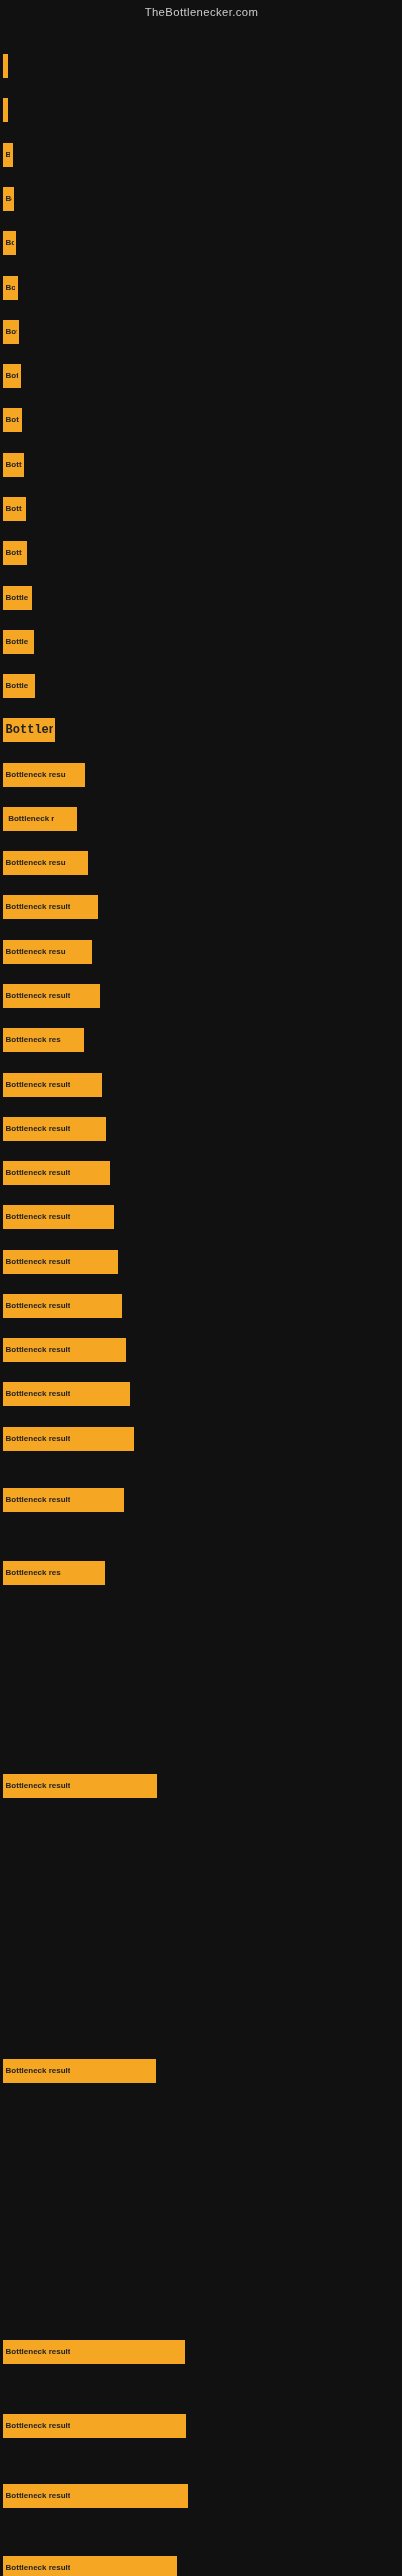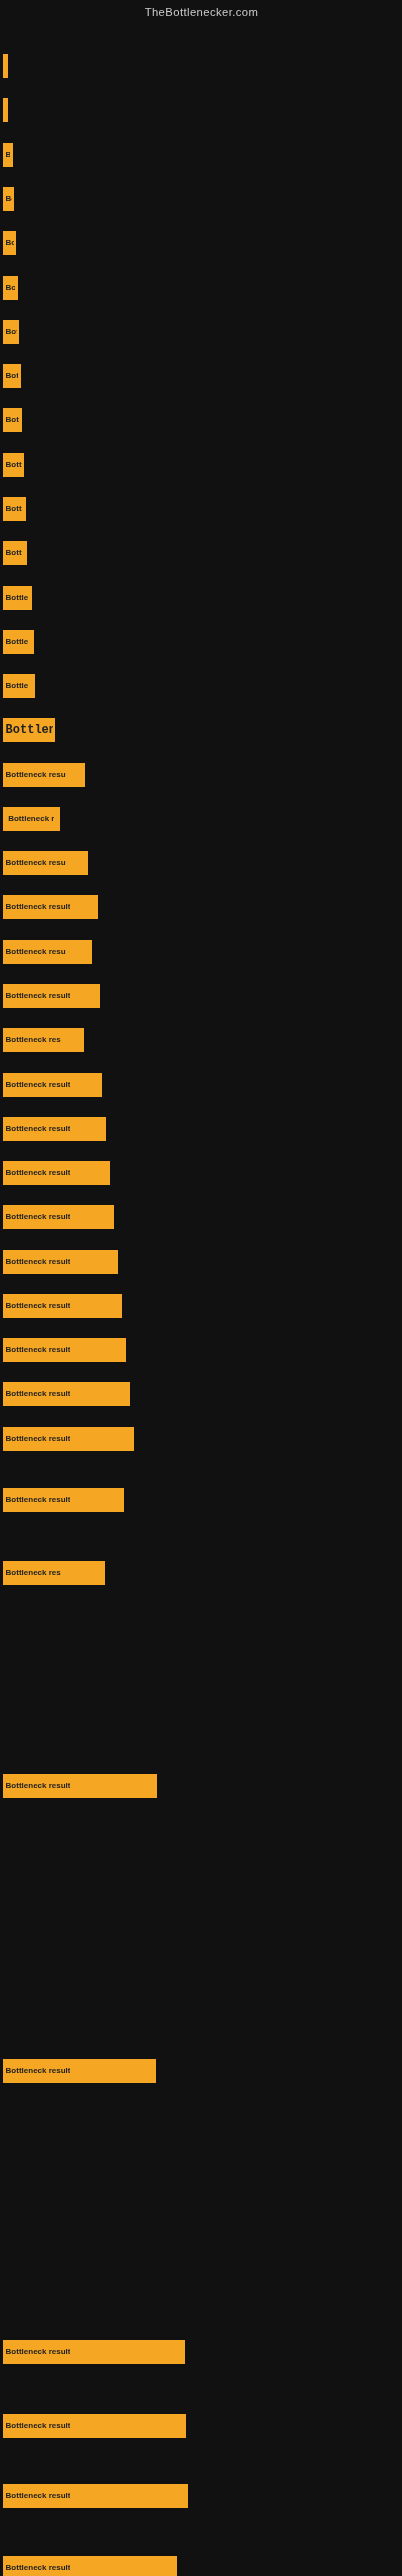--- a/index.html
+++ b/index.html
@@ -68,21 +68,21 @@
     </div>
     <div style="position: absolute; top: 652px; left: 3.2px; width: 32px; height: 24px; background: rgb(245, 166, 35); display: flex; align-items: center; padding: 0px 2.4px; overflow: hidden;">
       <span style="color: rgb(34, 34, 34); font-size: 8px; font-weight: bold; white-space: nowrap; overflow: hidden; font-family: Arial, sans-serif;">Bottle</span>
     </div>
     <div style="position: absolute; top: 696px; left: 3.2px; width: 52px; height: 24px; background: rgb(245, 166, 35); display: flex; align-items: center; padding: 0px 2.4px; overflow: hidden;">
       <span style="color: rgb(34, 34, 34); font-size: 12px; font-weight: bold; white-space: nowrap; overflow: hidden; font-family: Liberation Mono, monospace;">Bottleneck</span>
     </div>
     <div style="position: absolute; top: 741px; left: 3.2px; width: 82px; height: 24px; background: rgb(245, 166, 35); display: flex; align-items: center; padding: 0px 2.4px; overflow: hidden;">
       <span style="color: rgb(34, 34, 34); font-size: 8px; font-weight: bold; white-space: nowrap; overflow: hidden; font-family: Arial, sans-serif;">Bottleneck resu</span>
     </div>
-    <div style="position: absolute; top: 785px; left: 3.2px; width: 57px; height: 24px; background: rgb(245, 166, 35); display: flex; align-items: center; padding: 0px 5px; overflow: hidden;">
+    <div style="position: absolute; top: 785px; left: 3.2px; width: 74px; height: 24px; background: rgb(245, 166, 35); display: flex; align-items: center; padding: 0px 5px; overflow: hidden;">
       <span style="color: rgb(34, 34, 34); font-size: 8px; font-weight: bold; white-space: nowrap; overflow: hidden; font-family: Arial, sans-serif;">Bottleneck r</span>
     </div>
     <div style="position: absolute; top: 829px; left: 3.2px; width: 85px; height: 24px; background: rgb(245, 166, 35); display: flex; align-items: center; padding: 0px 2.4px; overflow: hidden;">
       <span style="color: rgb(34, 34, 34); font-size: 8px; font-weight: bold; white-space: nowrap; overflow: hidden; font-family: Arial, sans-serif;">Bottleneck resu</span>
     </div>
     <div style="position: absolute; top: 873px; left: 3.2px; width: 95px; height: 24px; background: rgb(245, 166, 35); display: flex; align-items: center; padding: 0px 2.4px; overflow: hidden;">
       <span style="color: rgb(34, 34, 34); font-size: 8px; font-weight: bold; white-space: nowrap; overflow: hidden; font-family: Arial, sans-serif;">Bottleneck result</span>
     </div>
     <div style="position: absolute; top: 918px; left: 3.2px; width: 89px; height: 24px; background: rgb(245, 166, 35); display: flex; align-items: center; padding: 0px 2.4px; overflow: hidden;">
       <span style="color: rgb(34, 34, 34); font-size: 8px; font-weight: bold; white-space: nowrap; overflow: hidden; font-family: Arial, sans-serif;">Bottleneck resu</span>

